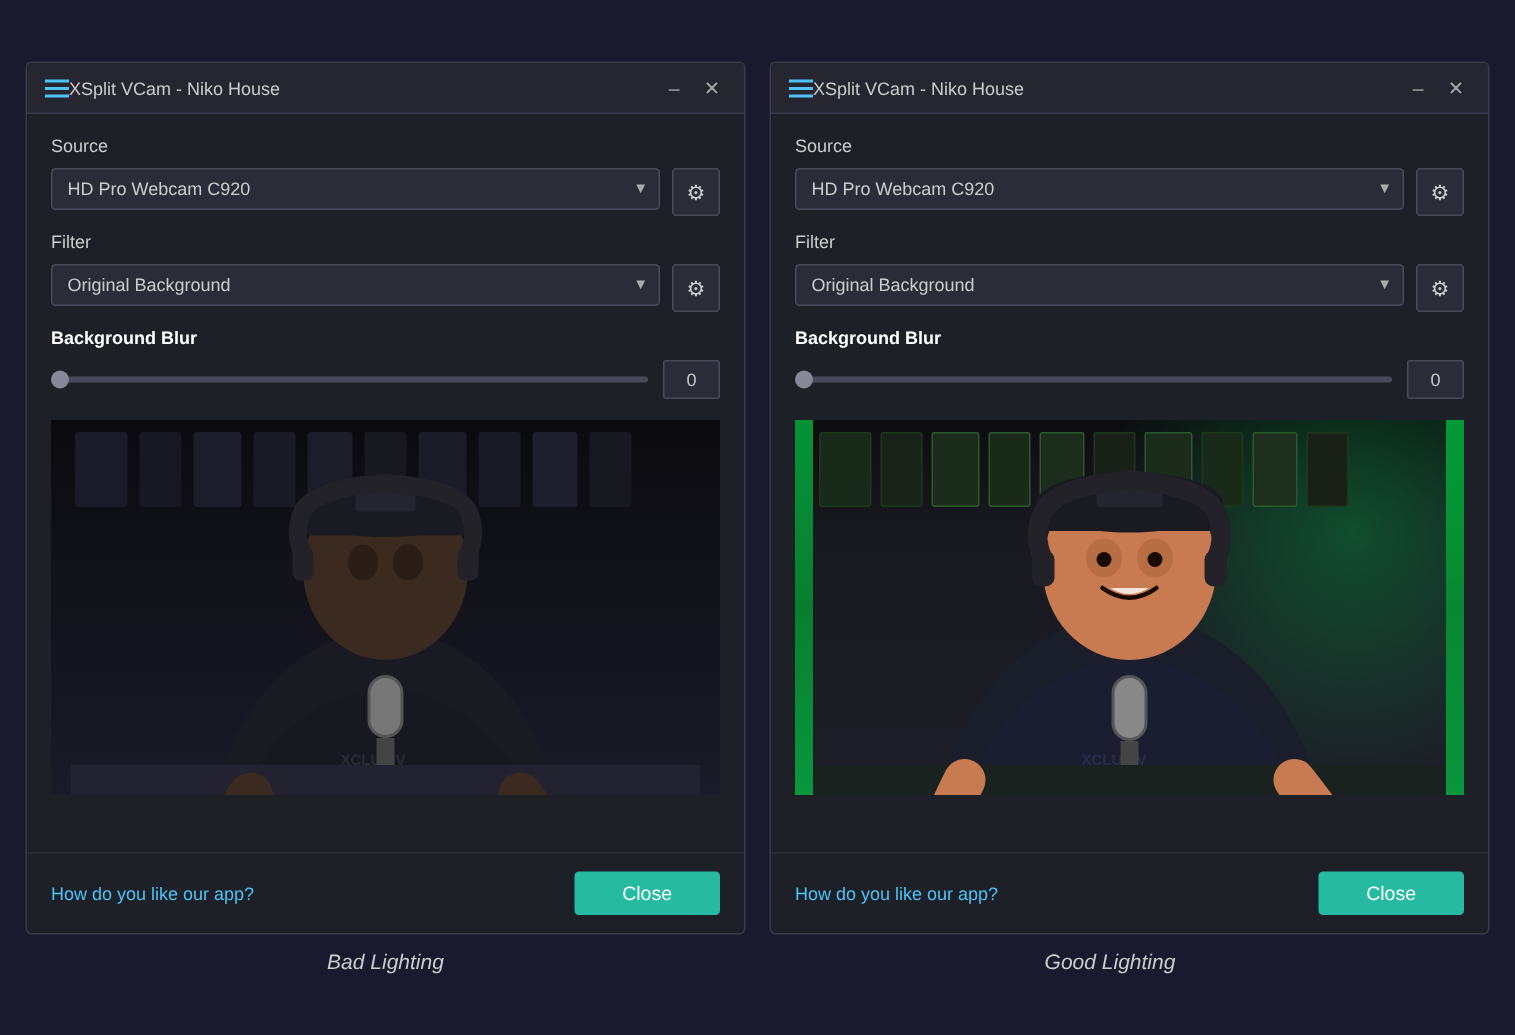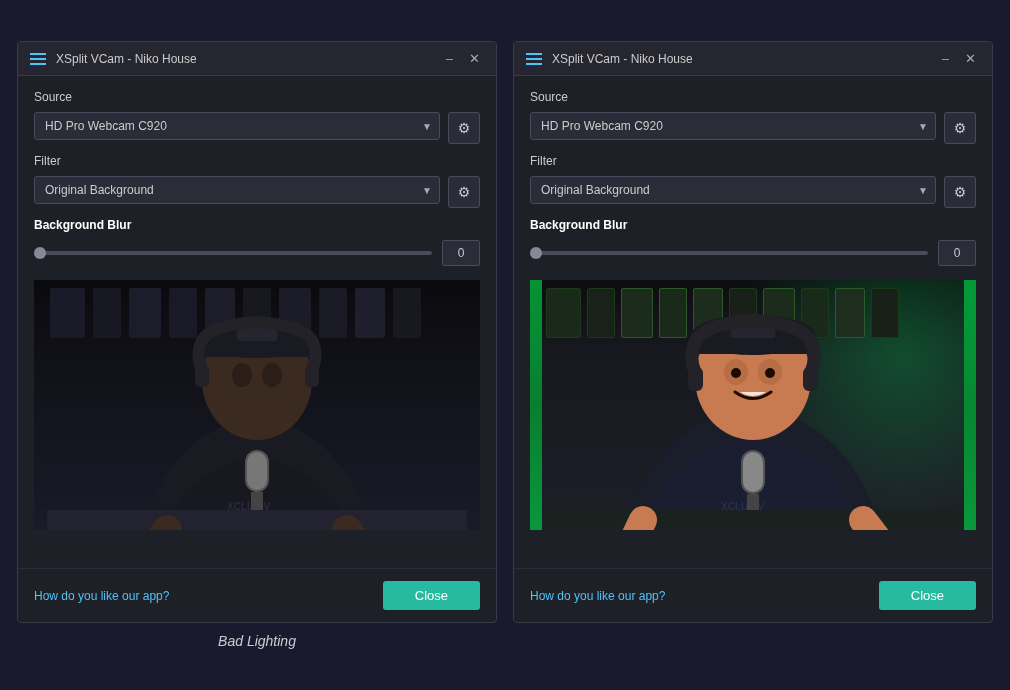--- a/index.html
+++ b/index.html
@@ -28,21 +28,20 @@
       overflow: hidden;
       display: flex;
       flex-direction: column;
     }
 
     .title-bar {
       background: #252630;
       padding: 8px 12px;
       display: flex;
       align-items: center;
-      gap: 10px;
       border-bottom: 1px solid #3a3a4a;
     }
 
     .title-bar-icon {
       display: flex;
       flex-direction: column;
       gap: 3px;
       cursor: pointer;
     }
     .title-bar-icon span {
@@ -502,13 +501,16 @@
       <a class="feedback-link">How do you like our app?</a>
       <button class="close-btn">Close</button>
     </div>
   </div>
 </div>
 
 <div class="captions-row">
   <div class="caption-cell">
     <p class="caption">Bad Lighting</p>
   </div>
+  <div class="caption-cell">
+    <p class="caption">Good Lighting</p>
+  </div>
 </div>
 
 </body></html>

